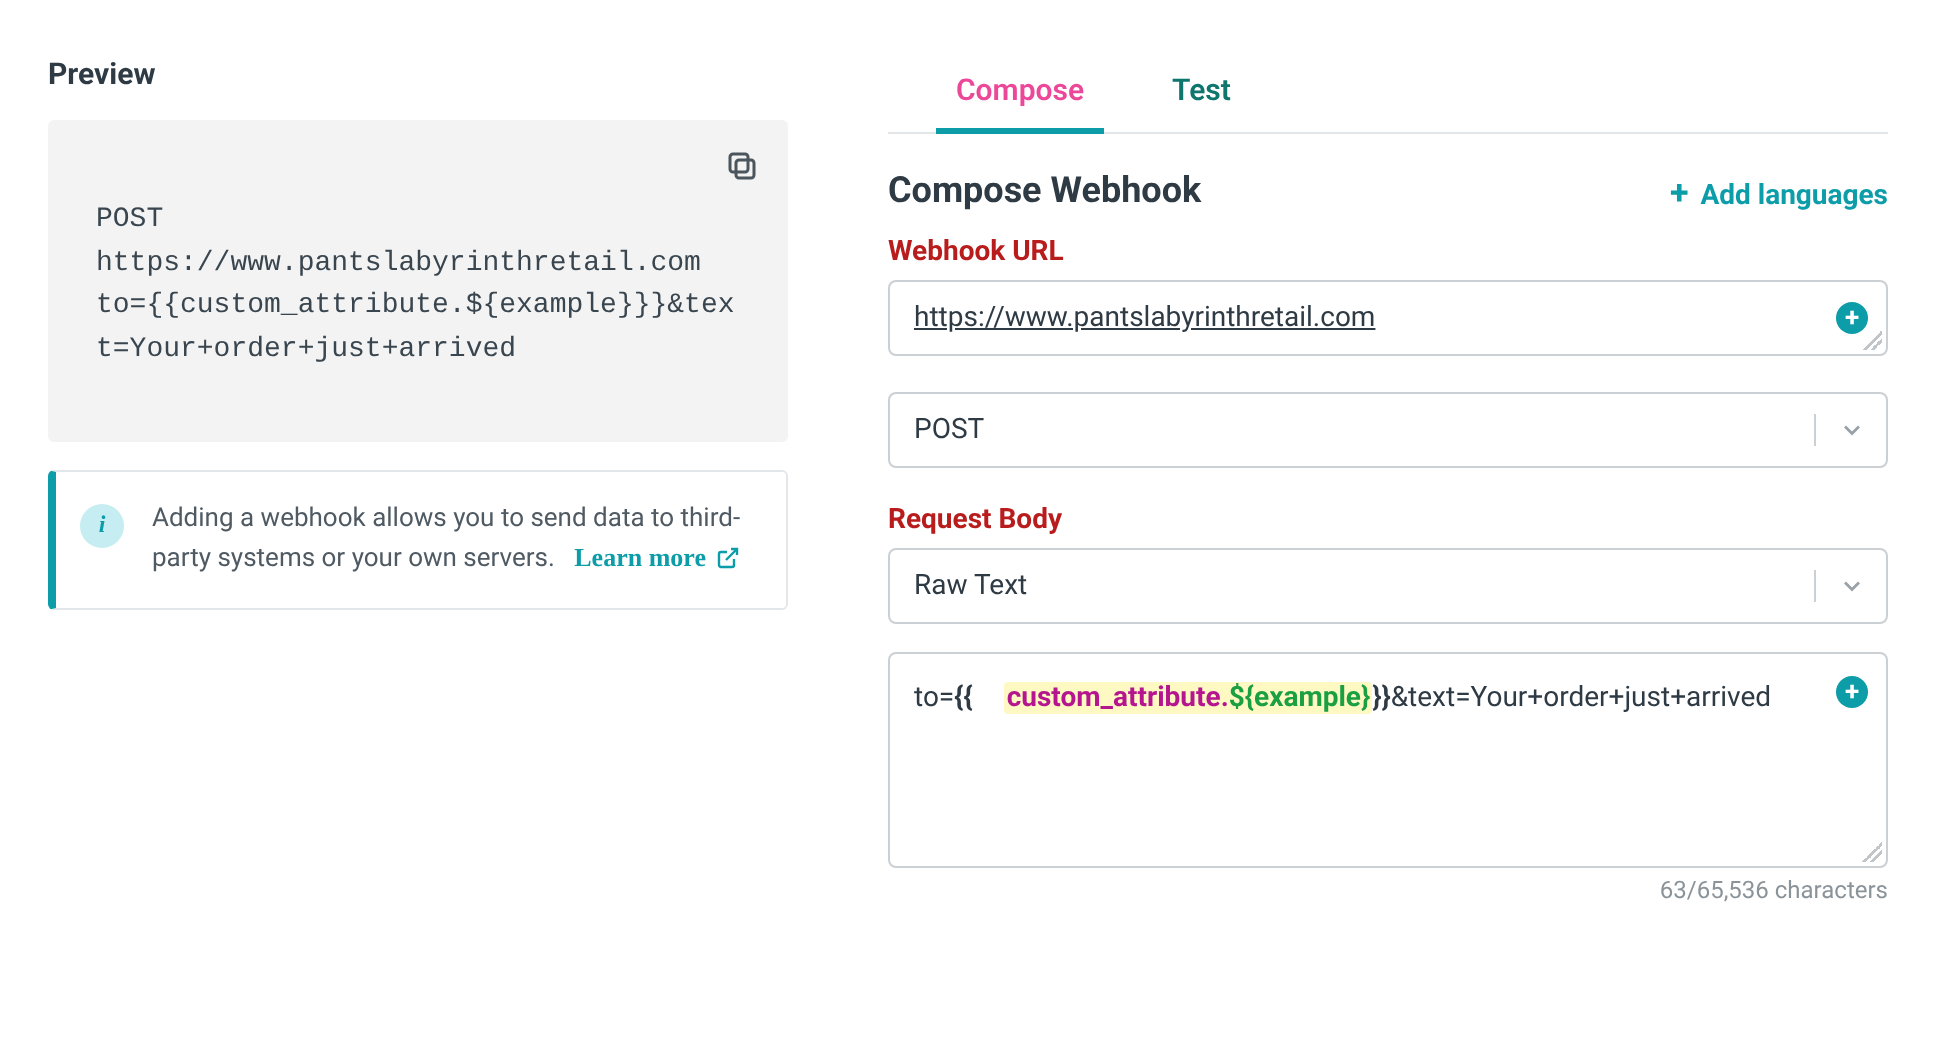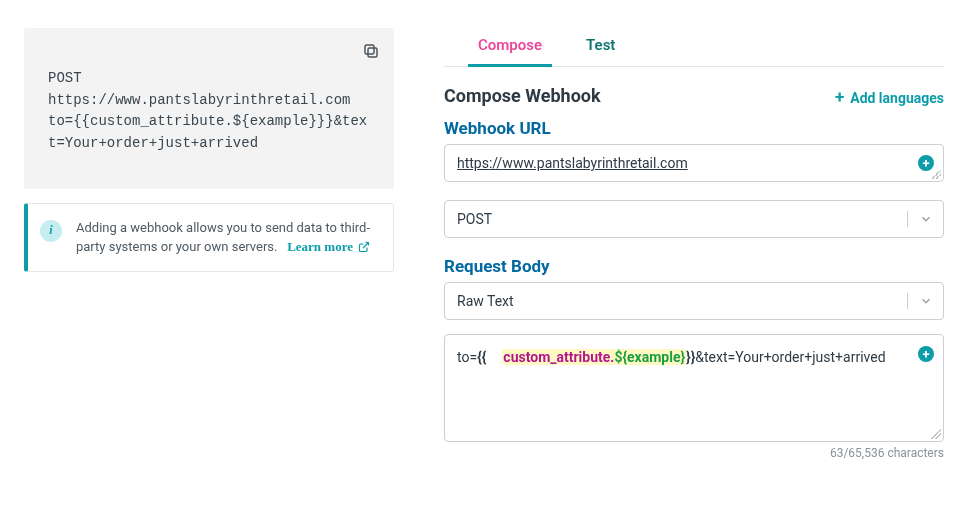--- a/index.html
+++ b/index.html
@@ -107,21 +107,21 @@
     font-weight:700;
     color:#2e3a44;
   }
   .add-lang {
     color:#0c9da9;font-weight:700;font-size:14px;
     display:flex;align-items:center;gap:6px;cursor:pointer;
   }
   .add-lang .plus{font-size:17px;line-height:1;}
 
   .field-label{
-    font-size:17px;font-weight:700;color:#0369a1;
+    font-size:14px;font-weight:700;color:#b91c1c;
     margin-bottom:6px;display:block;
   }
   .field-group{margin-bottom:18px;}
   .input-wrap{
     position:relative;
   }
   .text-input, .select-box, .textarea-box {
     width:100%;
     border:1px solid #cbd0d4;
     border-radius:4px;
@@ -174,20 +174,21 @@
 
   .char-count{
     text-align:right;font-size:12px;color:#8a9399;margin-top:4px;
   }
 </style>
 </head>
 <body>
 
 <div class="wrap">
   <div class="left">
+    <div class="preview-title">Preview</div>
     <div class="preview-box">
       <div class="copy-icon">
         <svg viewBox="0 0 24 24" width="18" height="18" fill="currentColor">
           <rect x="8" y="8" width="12" height="12" rx="2" fill="none" stroke="currentColor" stroke-width="2"></rect>
           <rect x="4" y="4" width="12" height="12" rx="2" fill="none" stroke="currentColor" stroke-width="2"></rect>
         </svg>
       </div>
       <pre>POST
 https://www.pantslabyrinthretail.com
 to={{custom_attribute.${example}}}&amp;text=Your+order+just+arrived</pre>

